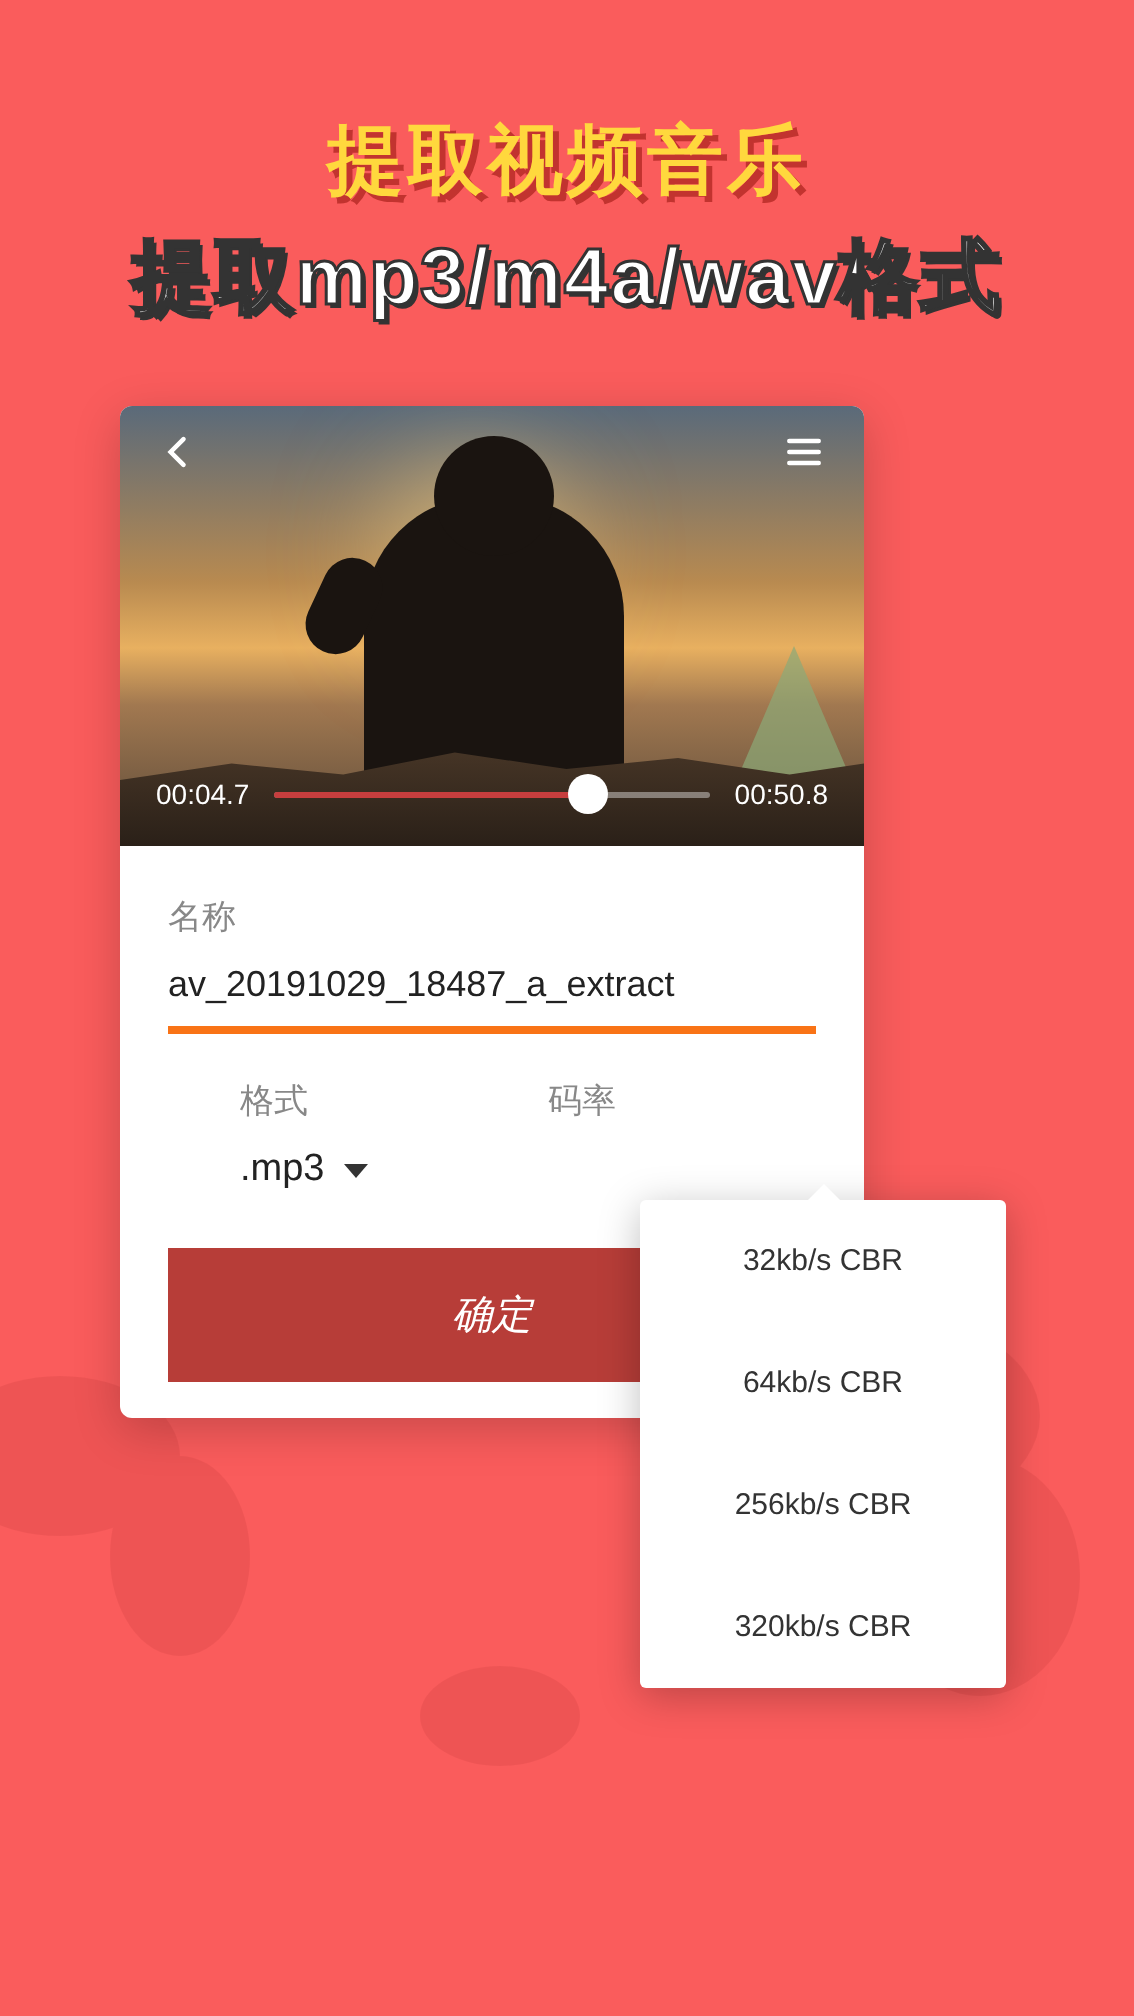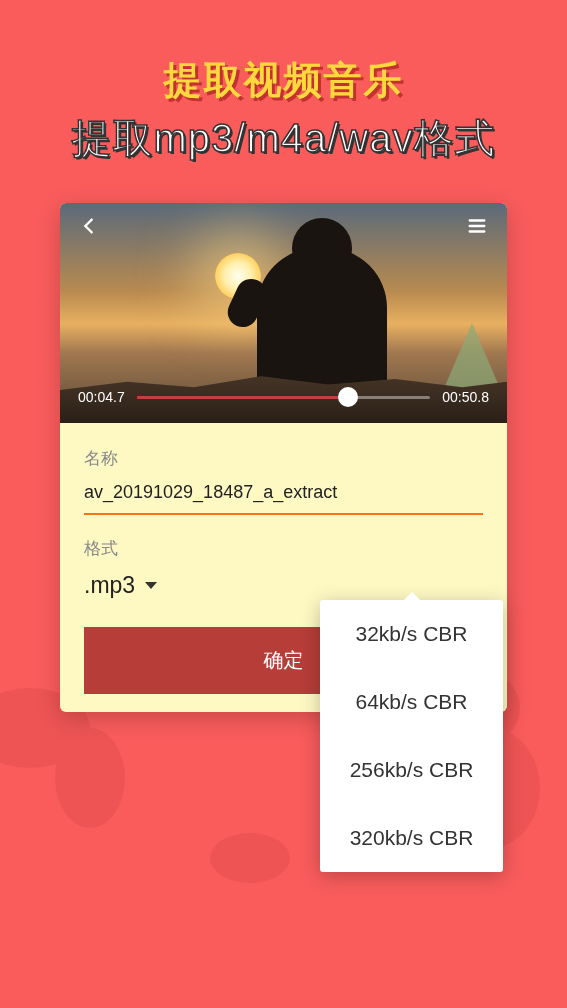--- a/index.html
+++ b/index.html
@@ -26,32 +26,32 @@
       font-size: 38px;
       font-weight: 900;
       color: #ffd83d;
       text-shadow: 3px 3px 0 #c2332f;
       letter-spacing: 2px;
     }
     .subhead {
       text-align: center;
       padding-top: 5px;
       font-size: 40px;
-      font-weight: 400;
+      font-weight: 700;
       color: #ffffff;
       -webkit-text-stroke: 1.5px #333;
       text-shadow: 2px 2px 0 #333;
       letter-spacing: 1px;
     }
     .card {
       position: absolute;
       top: 203px;
       left: 60px;
-      width: 447px;
-      background: #fef9c3;
+      width: 372px;
+      background: #ffffff;
       border-radius: 6px;
       overflow: hidden;
       box-shadow: 0 6px 24px rgba(0,0,0,.2);
     }
     .video-area {
       position: relative;
       height: 220px;
       background: linear-gradient(180deg,#5a6a7a 0%, #b88a50 40%, #e8b060 55%, #a17850 68%, #584838 100%);
       overflow: hidden;
     }
@@ -126,62 +126,62 @@
       border-radius: 50%; background: #fff;
     }
     .form-area { padding: 24px 24px 18px; }
     .label {
       font-size: 17px; color: #888;
       margin-bottom: 6px;
     }
     .name-value {
       font-size: 18px; color: #222;
       padding: 6px 0 10px;
-      border-bottom: 2px solid #f97316;
+      border-bottom: 4px solid #f97316;
     }
     .row {
-      display: flex; gap: 20px; margin-top: 22px;
+      display: flex; gap: 20px; margin-top: 22px; margin-left: 36px;
     }
     .cell { flex: 1; }
     .select {
-      font-size: 23px; color: #222;
+      font-size: 19px; color: #222;
       padding: 6px 0;
       display: flex; align-items: center; gap: 10px;
     }
     .caret {
       width: 0; height: 0;
       border-left: 6px solid transparent;
       border-right: 6px solid transparent;
       border-top: 7px solid #333;
     }
     .confirm {
       margin: 22px 0 0; width: 100%;
       background: #b73d38; color: #fff;
       border: none; font-size: 20px;
-      padding: 20px 0; cursor: pointer;
+      padding: 20px 0; cursor: pointer; font-style: italic;
     }
     .dropdown {
       position: absolute;
       top: 600px; left: 320px;
       width: 183px;
       background: #fff;
       border-radius: 3px;
       box-shadow: 0 4px 20px rgba(0,0,0,.25);
       z-index: 10;
     }
     .dropdown::before {
       content: ""; position: absolute;
       top: -8px; left: 50%; transform: translateX(-50%);
       border-left: 9px solid transparent;
       border-right: 9px solid transparent;
       border-bottom: 9px solid #fff;
     }
     .dd-item {
       padding: 22px 20px;
-      font-size: 21px; color: #333; text-align: center;
+      font-size: 15px; color: #333; text-align: center;
       cursor: pointer;
     }
   </style>
 </head>
 <body>
 
 <svg class="bg-decoration" viewBox="0 0 600 300">
   <g fill="#b02e2e">
     <ellipse cx="80" cy="120" rx="60" ry="40"></ellipse>
     <ellipse cx="140" cy="170" rx="35" ry="50"></ellipse>
@@ -231,20 +231,21 @@
 
     <div class="row">
       <div class="cell">
         <div class="label">格式</div>
         <div class="select">
           <span>.mp3</span>
           <span class="caret"></span>
         </div>
       </div>
       <div class="cell">
+        <div class="label">码率</div>
       </div>
     </div>
 
     <button class="confirm">确定</button>
   </div>
 </div>
 
 <div class="dropdown">
   <div class="dd-item">32kb/s CBR</div>
   <div class="dd-item">64kb/s CBR</div>

